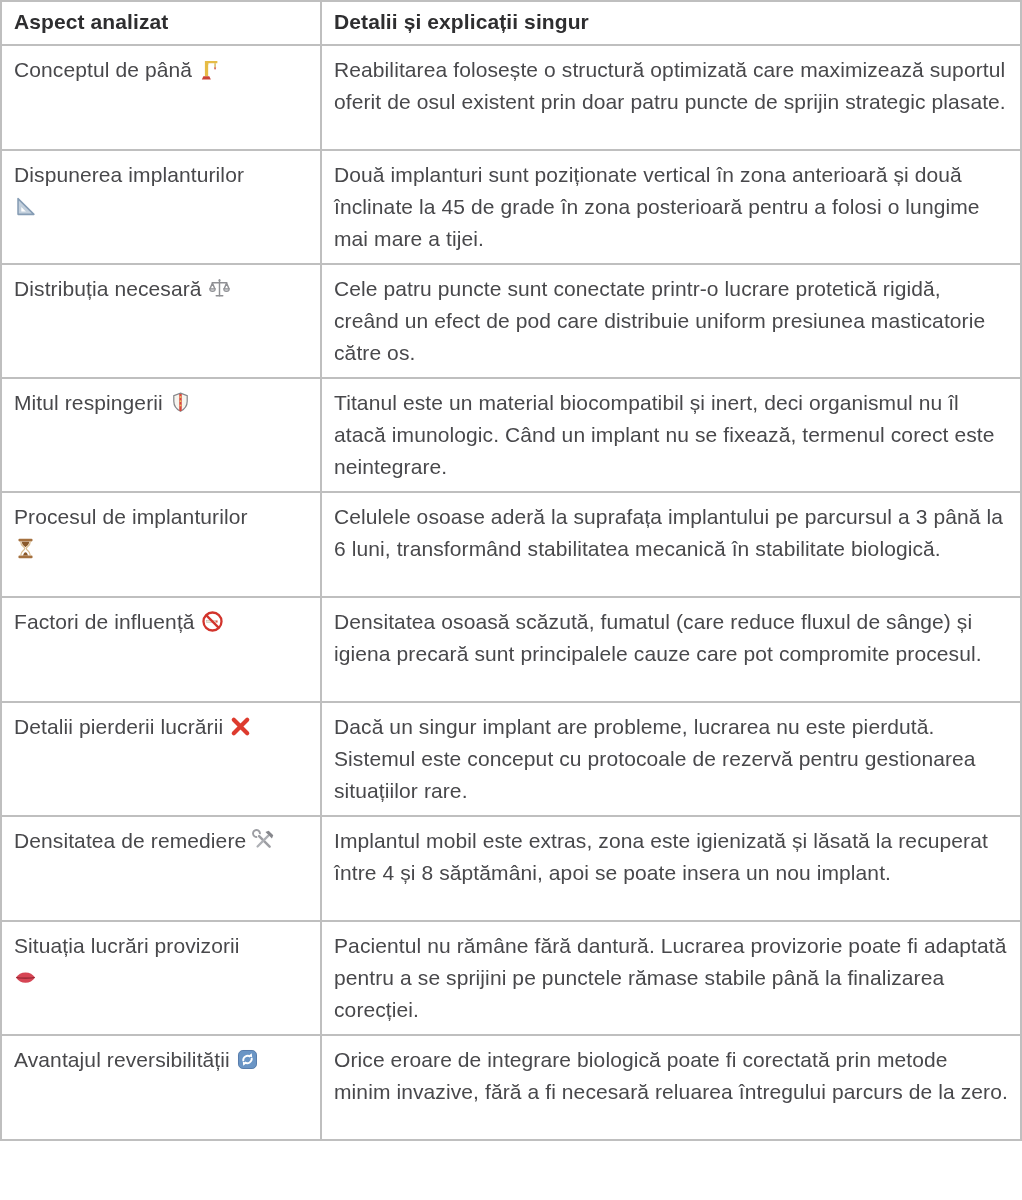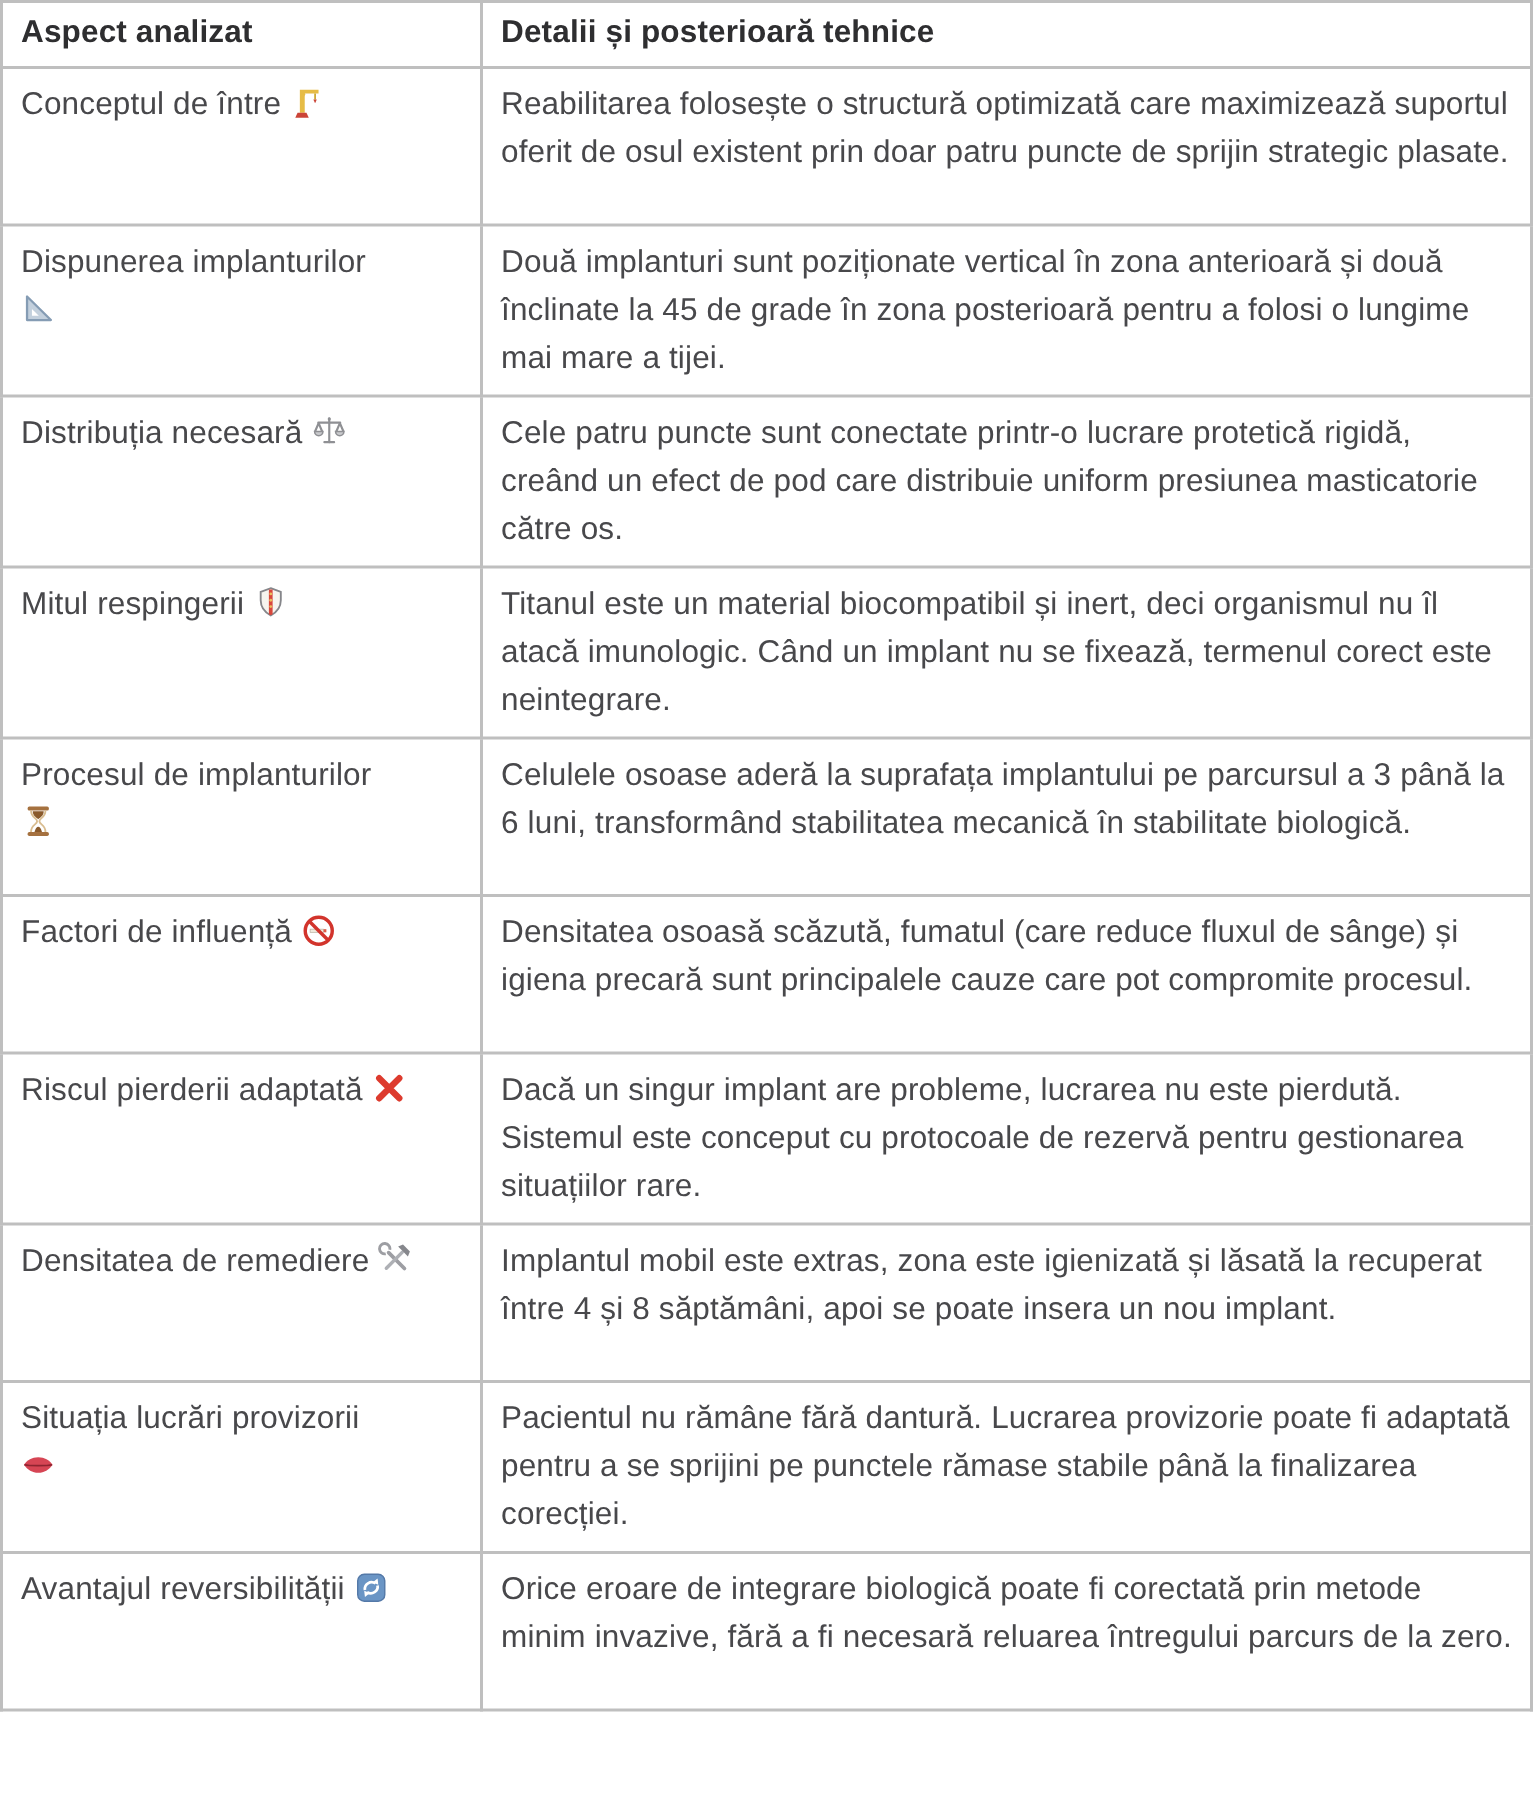--- a/index.html
+++ b/index.html
@@ -45,26 +45,26 @@
 
 <div class="page">
   <table class="analysis">
     <colgroup>
       <col style="width:320px">
       <col>
     </colgroup>
     <thead>
       <tr>
         <th>Aspect analizat</th>
-        <th>Detalii și posterioară tehnice</th>
+        <th>Detalii și explicații singur</th>
       </tr>
     </thead>
     <tbody id="table-body">
         <tr>
-          <td class="aspect"><span>Conceptul de între</span><span class="icon"><svg viewBox="0 0 24 24">
+          <td class="aspect"><span>Conceptul de până</span><span class="icon"><svg viewBox="0 0 24 24">
                 <path fill="#e6bc46" d="M7.2 3h13v2.6h-9.6V19H7.2z"></path>
                 <path stroke="#e6bc46" stroke-width="1.4" fill="none" d="M10.6 5.6 7.9 9.8"></path>
                 <path stroke="#caa52e" stroke-width="1.2" fill="none" d="M17.8 5.6v4.2"></path>
                 <path fill="#cb4437" d="M16.6 9.8h2.4l-1.2 2.6z"></path>
                 <path fill="#cb4437" d="M5.6 19h6.2l1.6 3.4H4z"></path>
               </svg></span></td>
           <td class="detail"><span>Reabilitarea folosește o structură optimizată care maximizează suportul oferit de osul existent prin doar patru puncte de sprijin strategic plasate.</span></td>
         </tr>
         <tr>
           <td class="aspect"><span>Dispunerea implanturilor</span><br><span class="icon own-line"><svg viewBox="0 0 24 24">
@@ -109,21 +109,21 @@
         <tr>
           <td class="aspect"><span>Factori de influență</span><span class="icon"><svg viewBox="0 0 24 24">
                 <circle cx="12" cy="12" r="9.4" fill="#ffffff" stroke="#d2342c" stroke-width="2.4"></circle>
                 <rect x="6" y="10.9" width="9.4" height="2.2" fill="#f0e9db" stroke="#b9b0a0" stroke-width="0.5"></rect>
                 <rect x="15.4" y="10.9" width="1.9" height="2.2" fill="#de5b48"></rect>
                 <path stroke="#d2342c" stroke-width="2.4" d="M5.4 5.4 18.6 18.6"></path>
               </svg></span></td>
           <td class="detail"><span>Densitatea osoasă scăzută, fumatul (care reduce fluxul de sânge) și igiena precară sunt principalele cauze care pot compromite procesul.</span></td>
         </tr>
         <tr>
-          <td class="aspect"><span>Riscul pierderii adaptată</span><span class="icon"><svg viewBox="0 0 24 24">
+          <td class="aspect"><span>Detalii pierderii lucrării</span><span class="icon"><svg viewBox="0 0 24 24">
                 <path stroke="#dd3b2e" stroke-width="4.4" stroke-linecap="round" d="M5 5l14 14M19 5 5 19"></path>
               </svg></span></td>
           <td class="detail"><span>Dacă un singur implant are probleme, lucrarea nu este pierdută. Sistemul este conceput cu protocoale de rezervă pentru gestionarea situațiilor rare.</span></td>
         </tr>
         <tr>
           <td class="aspect"><span>Densitatea de remediere</span><span class="icon"><svg viewBox="0 0 24 24">
                 <path stroke="#9d9ea3" stroke-width="2.6" stroke-linecap="round" d="M7.4 7.4 18.4 18.4"></path>
                 <path fill="none" stroke="#9d9ea3" stroke-width="2" d="M8.2 5.4A3.6 3.6 0 1 0 5.4 8.2"></path>
                 <path stroke="#aeb0b5" stroke-width="2.4" stroke-linecap="round" d="M16.8 7.2 5.8 18.2"></path>
                 <path fill="#86878c" d="M14 3.2l6.8 6.8 1.4-3.4-4.8-4.8z"></path>

